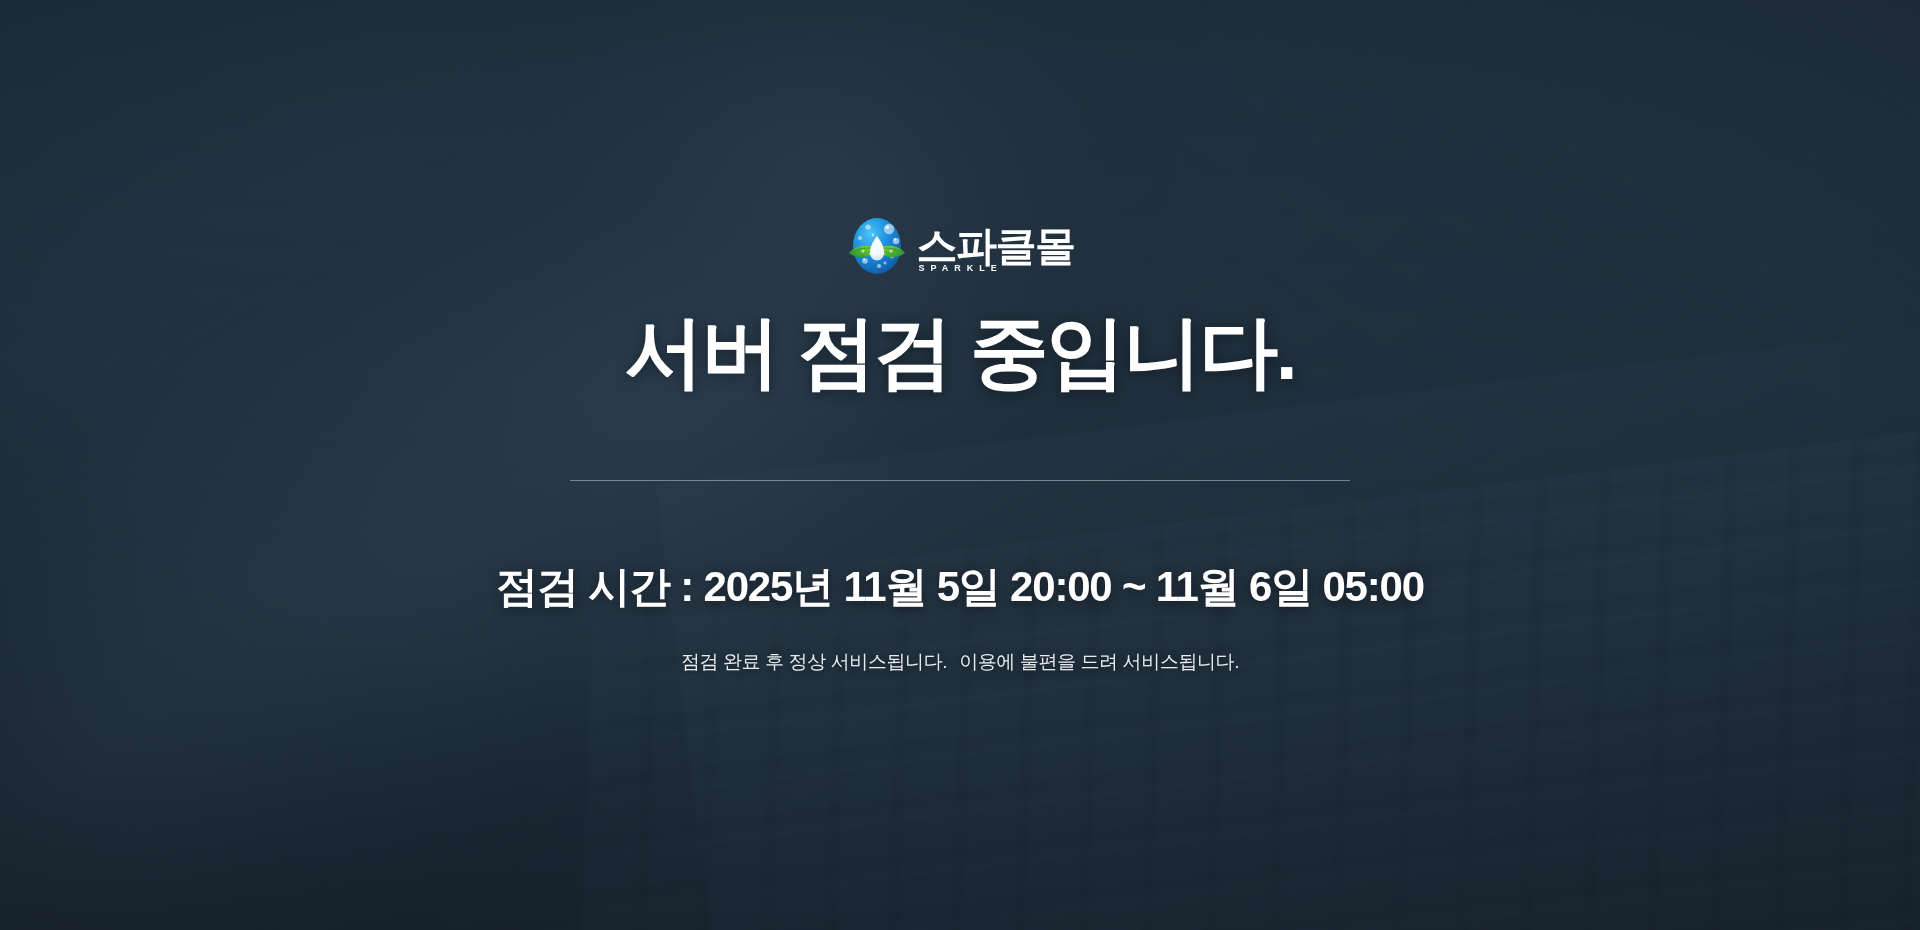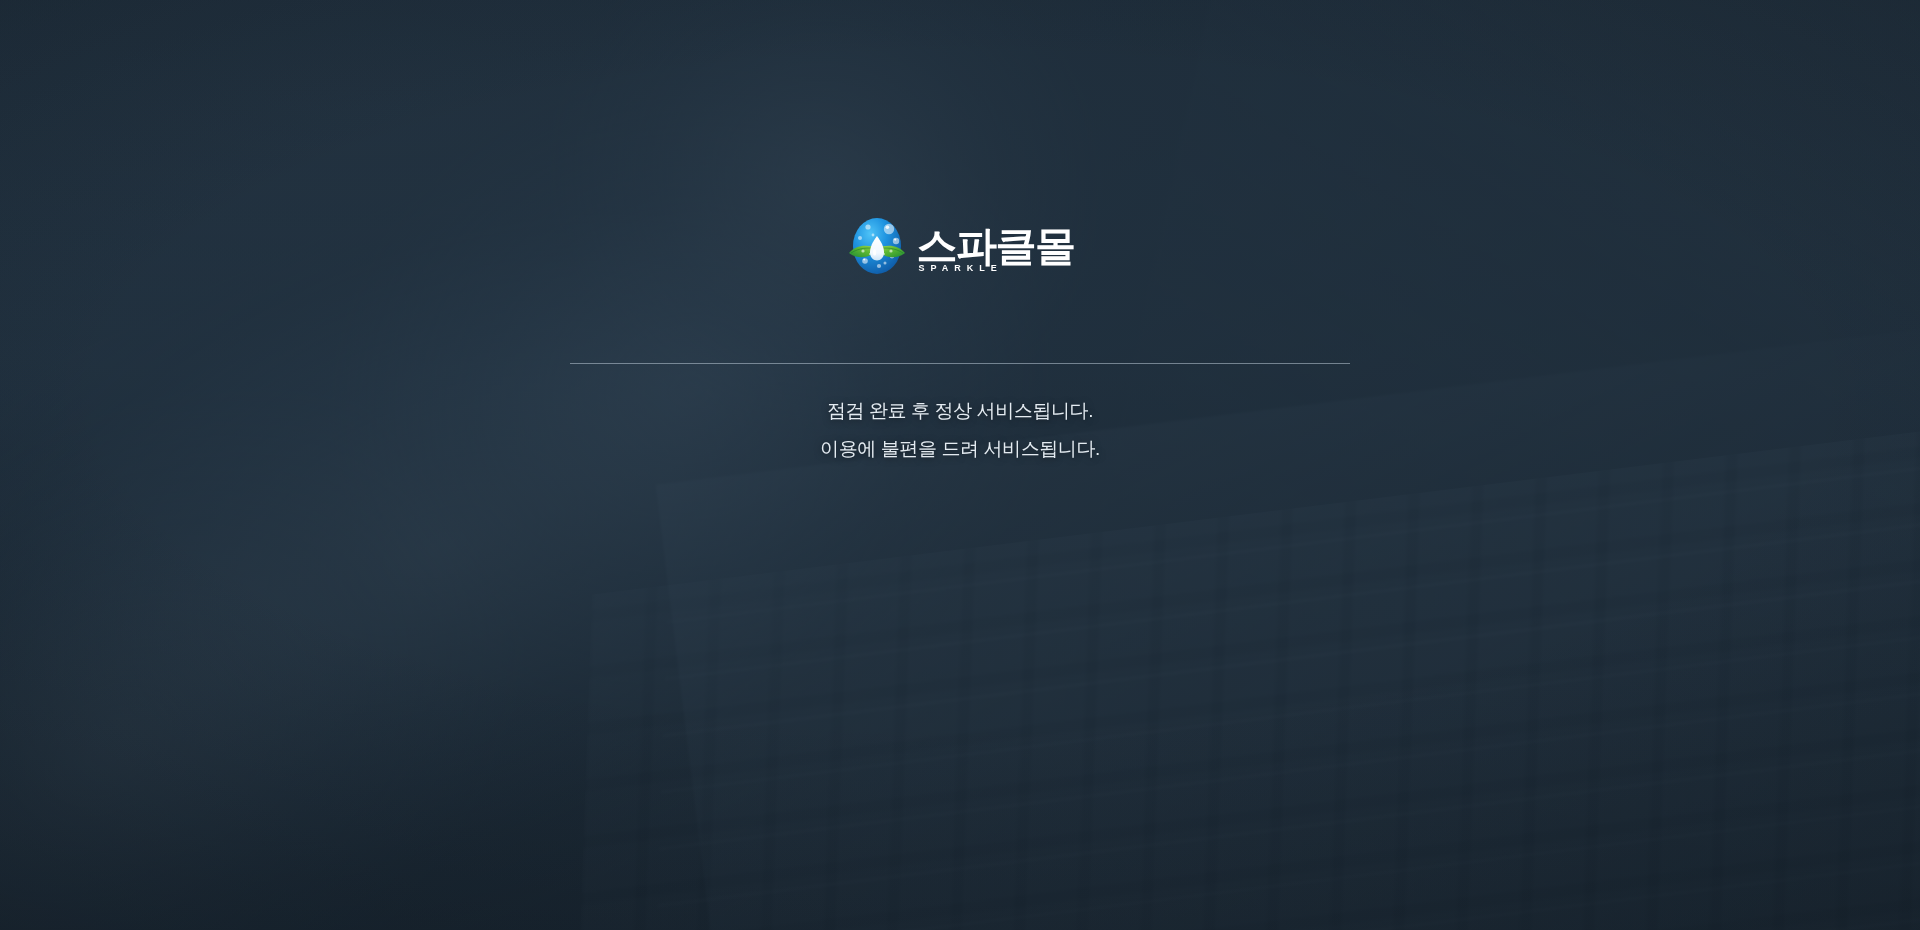--- a/index.html
+++ b/index.html
@@ -226,21 +226,21 @@
     letter-spacing:-1.2px;
     text-align:center;
     white-space:nowrap;
     text-shadow:0 2px 12px rgba(0,0,0,.45);
   }
 
   
   .notes {
     margin-top:34px;
     display:flex;
-    flex-direction:column;
+    flex-direction:row;
     align-items:center;
     gap:12px;
   }
   .note {
     font-size:19px;
     font-weight:400;
     color:#e4ebf1;
     letter-spacing:-.4px;
     white-space:nowrap;
     text-shadow:0 1px 7px rgba(0,0,0,.5);
@@ -324,23 +324,25 @@
       <path d="M31 20 C35.6 26 38 31.6 38 36.2 C38 41.2 34.9 44.4 31 44.4 C27.1 44.4 24 41.2 24 36.2 C24 31.6 26.4 26 31 20 Z" fill="url(#gDrop)"></path>
       <ellipse cx="28.6" cy="36.4" rx="1.6" ry="3.2" fill="#ffffff" opacity=".9"></ellipse>
     </svg>
 
     <div class="logo-word">
       <span class="logo-ko">스파클몰</span>
       <span class="logo-en">SPARKLE</span>
     </div>
   </div>
 
+  <h1 class="headline">서버 점검 중입니다.</h1>
 
 
   <div class="divider"></div>
 
+  <p class="window-line">점검 시간 : 2025년 11월 5일 20:00 ~ 11월 6일 05:00</p>
 
   <div class="notes">
     <p class="note">점검 완료 후 정상 서비스됩니다.</p>
     <p class="note">이용에 불편을 드려 서비스됩니다.</p>
   </div>
 
 </div>
 
 </body></html>

